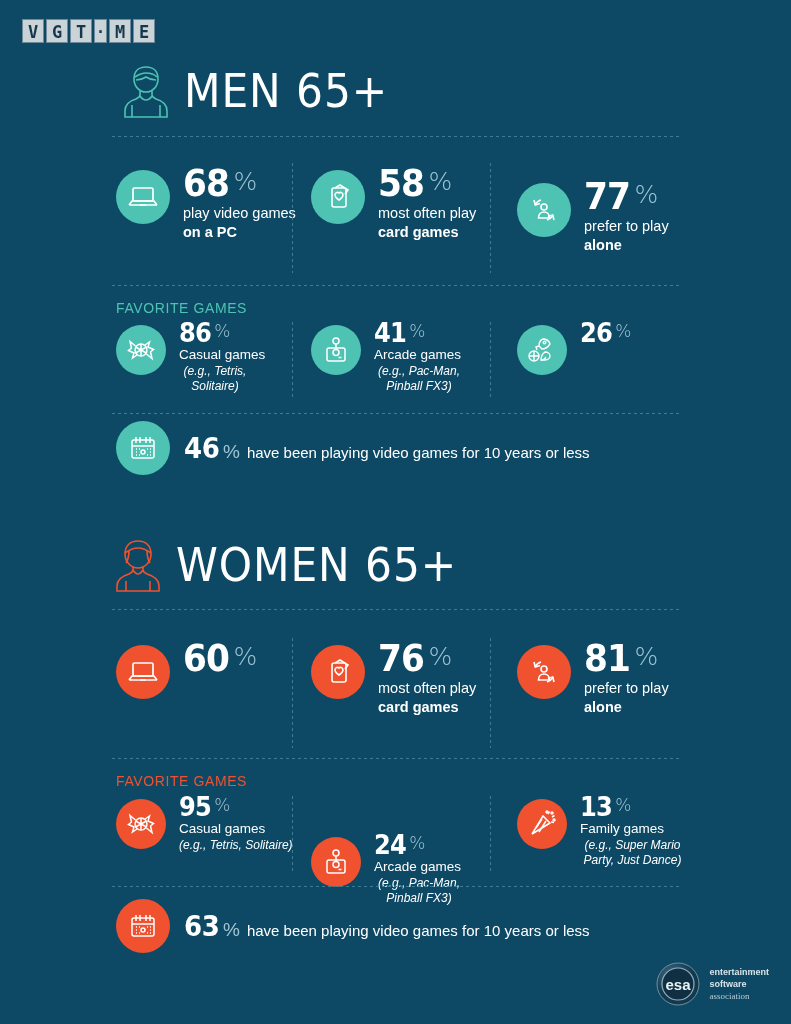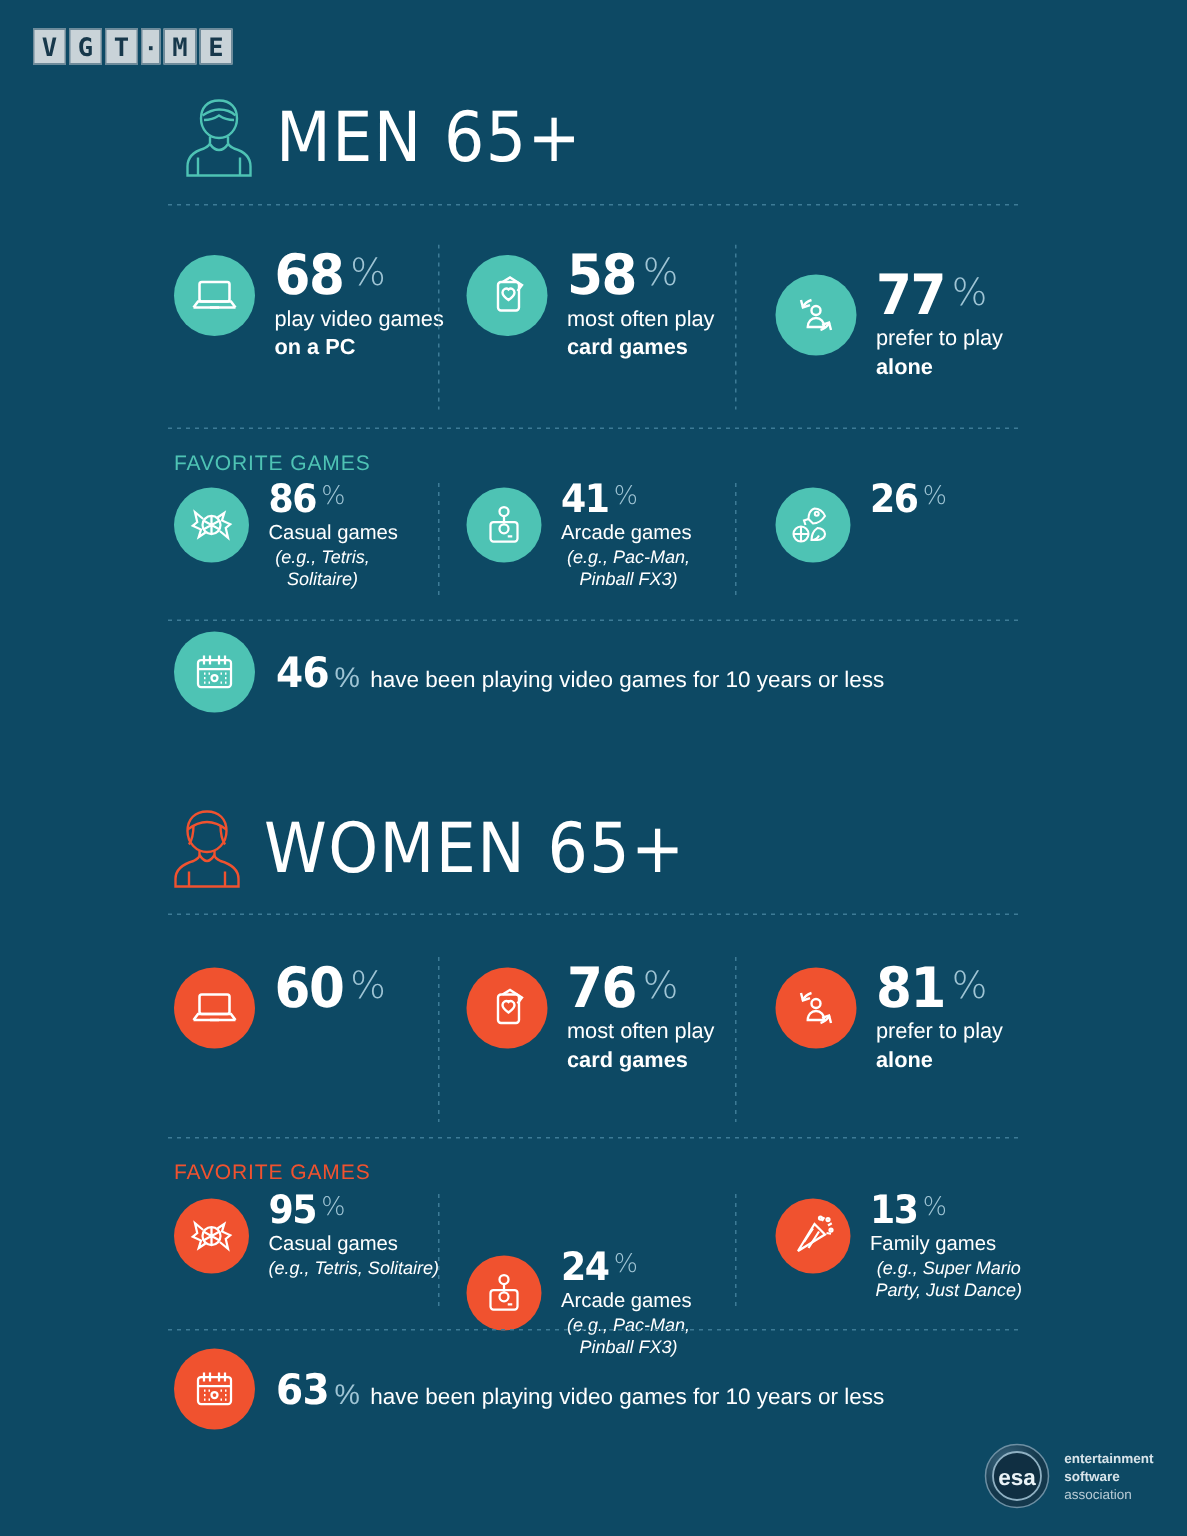--- a/index.html
+++ b/index.html
@@ -103,21 +103,21 @@
   .wide .sym{font-size:19px;font-weight:300;color:#9fc4d4;margin-left:1px;}
   .wide .sent{font-size:15px;margin-left:7px;color:#fff;}
   .wide .sent b{font-weight:400;}
 
   
   .esa{position:absolute;right:22px;bottom:18px;display:flex;align-items:center;gap:9px;}
   .esa .badge{width:44px;height:44px;flex:none;}
   .esa .words{font-size:9px;line-height:1.35;color:#d8e4ea;}
   .esa .words .l1{font-weight:700;}
   .esa .words .l2{font-weight:700;}
-  .esa .words .l3{font-weight:400;color:#b9ccd6;}
+  .esa .words .l3{font-weight:400;color:#b9ccd6;font-family:Liberation Serif, serif;}
 </style>
 </head>
 <body>
 
 <div class="page">
 
   <div class="wm">
     <span>V</span>
     <span>G</span>
     <span>T</span>

